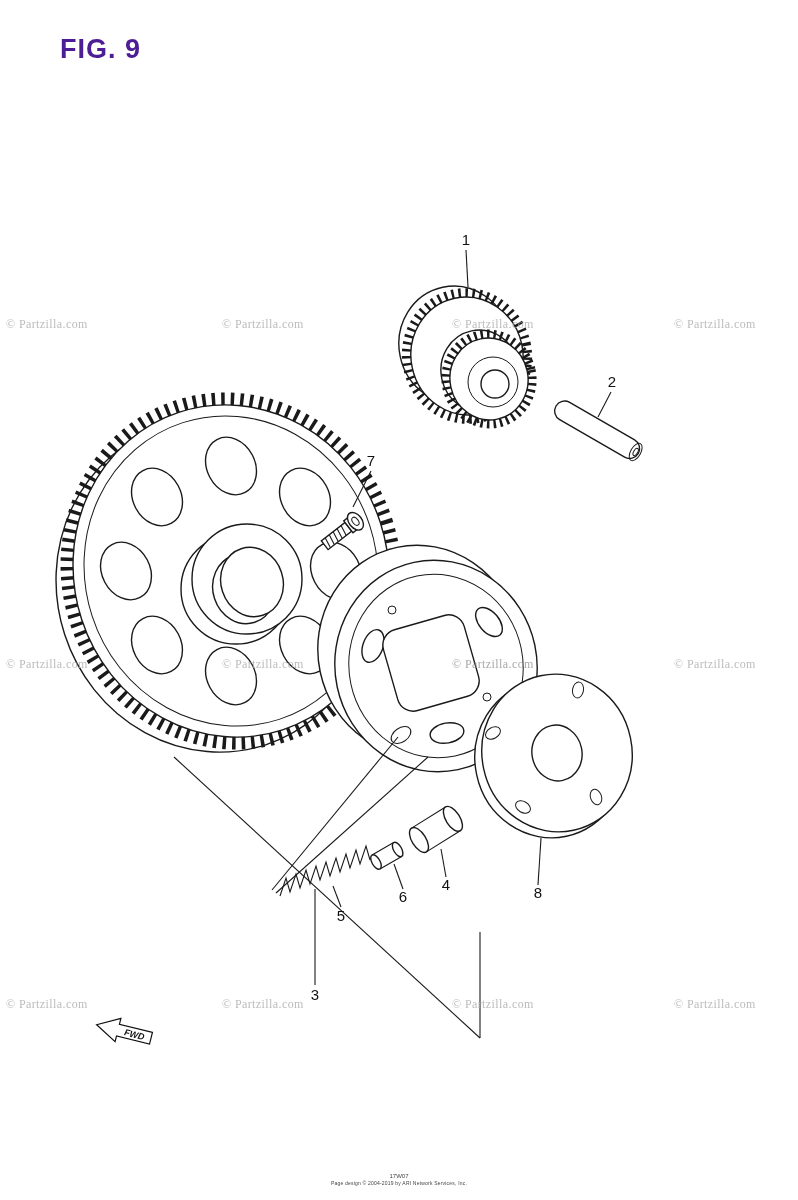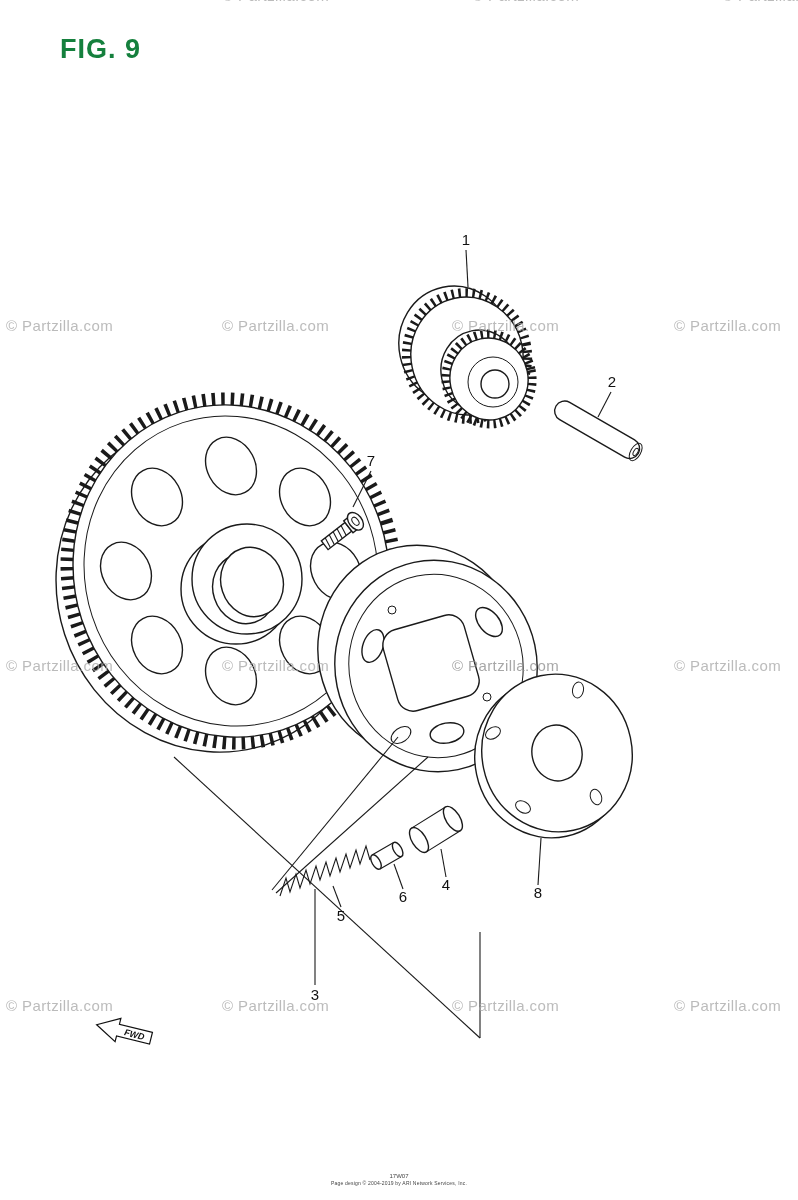--- a/index.html
+++ b/index.html
@@ -1,22 +1,22 @@
 <!DOCTYPE html>
 <html><head>
 <meta charset="utf-8">
 <style>
   html,body{margin:0;padding:0;background:#fff;}
   .page{position:relative;width:798px;height:1200px;background:#fff;overflow:hidden;
         font-family:"Liberation Sans","DejaVu Sans",sans-serif;}
   .diagram-svg{position:absolute;left:0;top:0;z-index:1;}
   .title{position:absolute;left:60px;top:34px;z-index:3;font-size:27px;font-weight:800;
-         letter-spacing:1px;color:#15803d;}
-  .wm{position:absolute;z-index:2;font-size:15px;color:#a9a9a9;opacity:.78;
-      letter-spacing:.4px;white-space:nowrap;pointer-events:none;}
+         letter-spacing:1px;color:#4c1d95;}
+  .wm{position:absolute;z-index:2;font-size:12px;color:#a9a9a9;opacity:.78;
+      letter-spacing:.4px;white-space:nowrap;pointer-events:none;font-family:Liberation Serif, serif;}
   .footer{position:absolute;left:0;right:0;bottom:14px;z-index:3;text-align:center;color:#444;}
   .footer .code{font-size:6px;line-height:7px;}
   .footer .line{font-size:5px;line-height:6px;letter-spacing:.2px;}
   svg .ln{stroke:#1a1a1a;stroke-width:1.1;fill:none;}
   svg .sh{stroke:#1a1a1a;stroke-width:1.4;fill:#fff;}
   svg .shthin{stroke:#1a1a1a;stroke-width:1;fill:none;}
   svg text.callout{font-family:"Liberation Sans","DejaVu Sans",sans-serif;font-size:15px;
       fill:#111;text-anchor:middle;}
   svg text.fwd{font-family:"Liberation Sans","DejaVu Sans",sans-serif;font-size:9px;
       font-weight:bold;font-style:italic;fill:#111;text-anchor:middle;}

